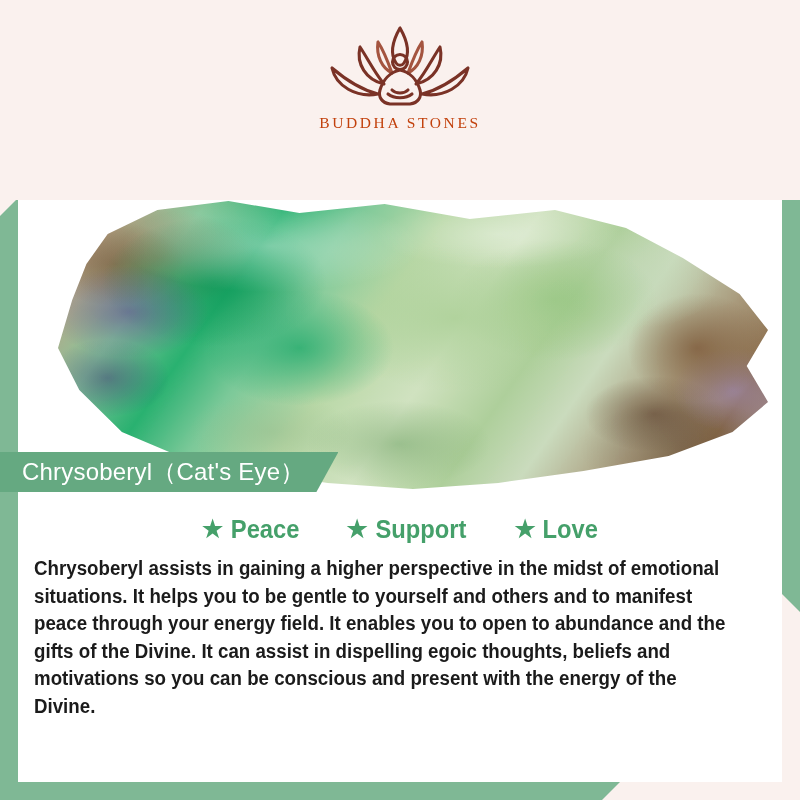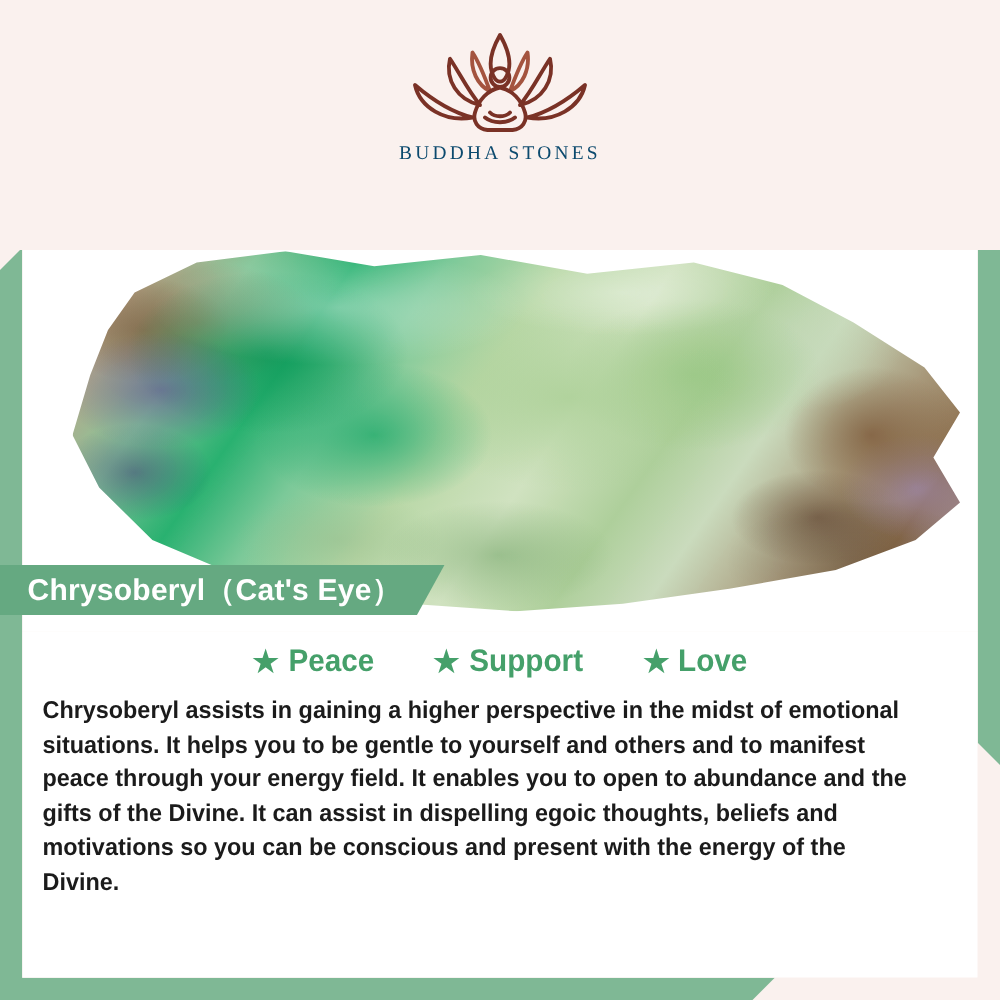--- a/index.html
+++ b/index.html
@@ -75,21 +75,21 @@
   }
   .logo-mark {
     display: block;
     margin: 0 auto;
   }
   .logo-text {
     display: block;
     margin-top: 2px;
     font-size: 15.5px;
     letter-spacing: 2.6px;
-    color: #0c4a6e;
+    color: #c2410c;
     font-family: "Liberation Serif", serif;
     font-weight: 400;
   }
 
   
   .title-banner {
     position: absolute;
     top: 138px;
     left: 174px;
     width: 452px;
@@ -179,21 +179,21 @@
     height: 40px;
     padding: 0 34px 0 22px;
     background: #65a981;
     display: flex;
     align-items: center;
     clip-path: polygon(0 0, 100% 0, calc(100% - 22px) 100%, 0 100%);
   }
   .name-text {
     color: #ffffff;
     font-size: 24px;
-    font-weight: 700;
+    font-weight: 400;
     letter-spacing: 0.2px;
     white-space: nowrap;
   }
 
   
   .info-panel {
     position: absolute;
     top: 505px;
     left: 18px;
     width: 764px;

